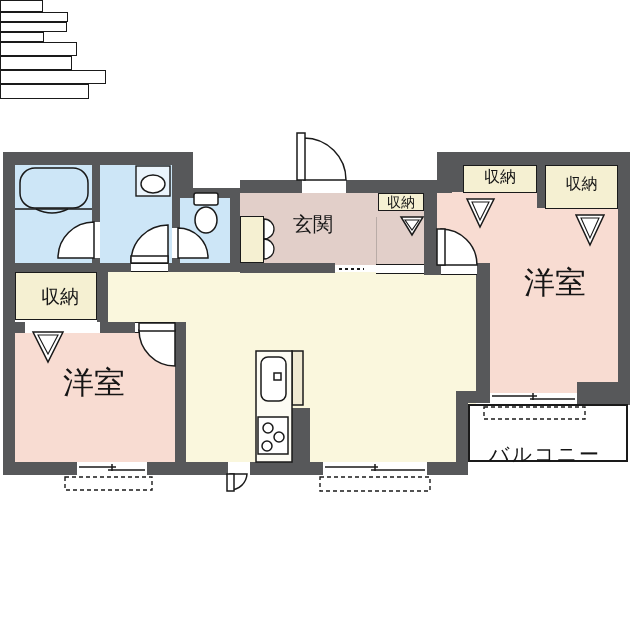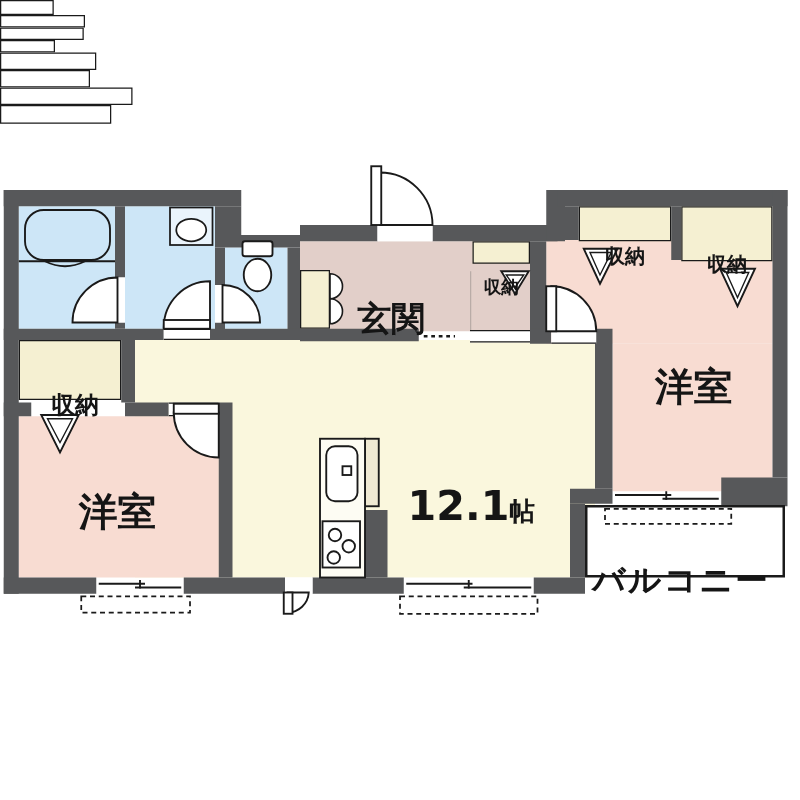--- a/index.html
+++ b/index.html
@@ -5,22 +5,22 @@
   html,body{margin:0;padding:0;background:#ffffff;}
   #plan{position:relative;width:640px;height:640px;background:#fff;overflow:hidden;
         font-family:"DejaVu Sans",sans-serif;}
   .room,.wall,.sill,.closet,.gap{position:absolute;box-sizing:border-box;}
   .wall{background:var(--wall);}
   .room{background:var(--ldk);}
   .sill{background:#fff;border-top:1.5px solid var(--outline);border-bottom:1.5px solid var(--outline);}
   .boxsill{background:#fff;border:1px solid var(--outline);}
   .closet{background:var(--closet);border:1.5px solid var(--outline);}
   .gap{background:#fff;}
-  .label{position:absolute;font-weight:700;color:#151515;text-align:center;
-         line-height:1.05;white-space:nowrap;margin-top:28px;}
+  .label{position:absolute;font-weight:400;color:#151515;text-align:center;
+         line-height:1.05;white-space:nowrap;}
   .unit{font-size:0.62em;}
   svg{position:absolute;left:0;top:0;pointer-events:none;}
   .thinline{position:absolute;width:1px;background:#b9aca7;}
 </style>
 </head>
 <body>
 
 <div id="plan" style="--wall: #57585a; --water-room: #cde6f7; --fixture-fill: #eaf4fc; --bedroom: #f8dcd2; --ldk: #faf7dd; --closet: #f5f0d2; --entrance: #e2cfc9; --outline: #1a1a1a; --white: #ffffff;">
 
   <div class="room" style="left:108px;top:272px;width:368px;height:190px;background:var(--ldk);"></div>
@@ -177,37 +177,34 @@
 
     <g stroke="var(--outline)" stroke-width="1.4" fill="none" stroke-dasharray="4 3">
       <rect x="65" y="477" width="87" height="13"></rect>
       <rect x="320" y="477" width="110" height="14"></rect>
       <rect x="484" y="407" width="101" height="12"></rect>
     </g>
 
     <path d="M 339,269 H 364" stroke="var(--outline)" stroke-width="2" stroke-dasharray="3 3" fill="none"></path>
   </svg>
 
-  <div class="label" style="left:253px;top:214px;width:120px;font-size:27px;">
+  <div class="label" style="left:253px;top:214px;width:120px;font-size:20px;">
     <span>玄関</span>
   </div>
 
-  <div class="label" style="left:292px;top:360px;width:170px;font-size:33px;">
-    <span>12.1</span><span class="unit">帖</span>
-  </div>
 
   <div class="label" style="left:485px;top:266px;width:140px;font-size:31px;">
     <span>洋室</span>
   </div>
 
   <div class="label" style="left:24px;top:366px;width:140px;font-size:31px;">
     <span>洋室</span>
   </div>
 
-  <div class="label" style="left:470px;top:424px;width:150px;font-size:26px;letter-spacing:2px;">
+  <div class="label" style="left:470px;top:444px;width:150px;font-size:20px;letter-spacing:2px;">
     <span>バルコニー</span>
   </div>
 
   <div class="label" style="left:18px;top:287px;width:84px;font-size:19px;">
     <span>収納</span>
   </div>
   <div class="label" style="left:378px;top:195px;width:46px;font-size:14px;">
     <span>収納</span>
   </div>
   <div class="label" style="left:463px;top:169px;width:74px;font-size:16px;">

